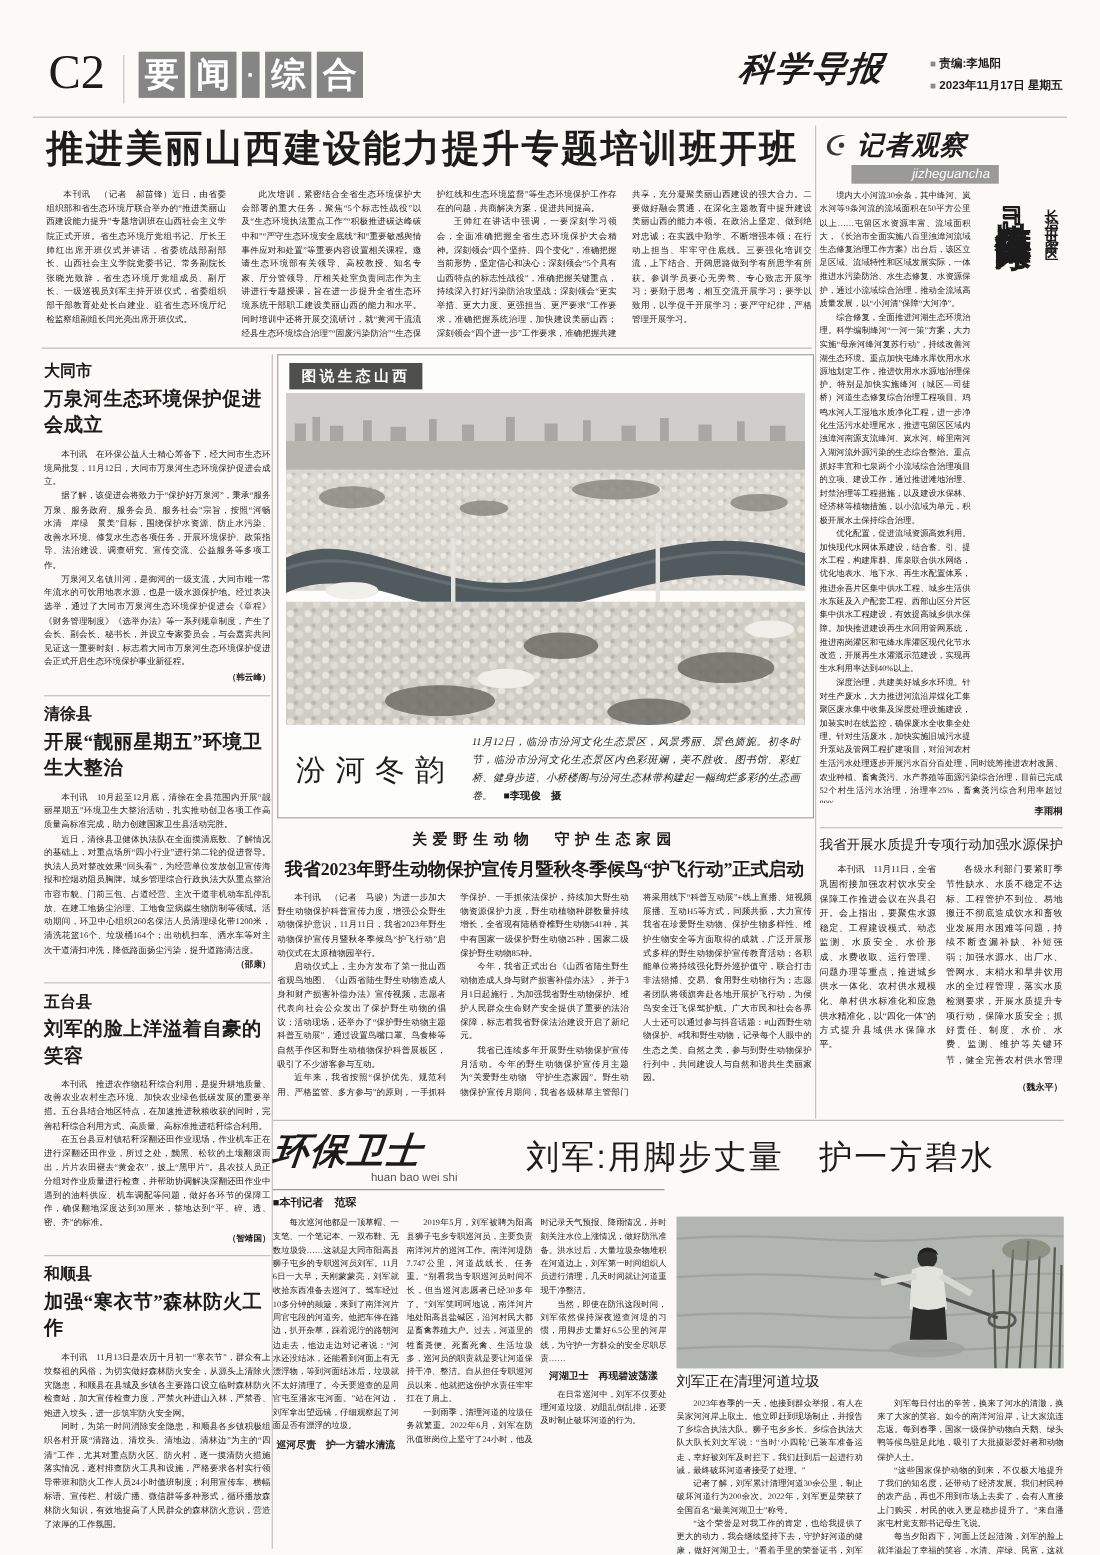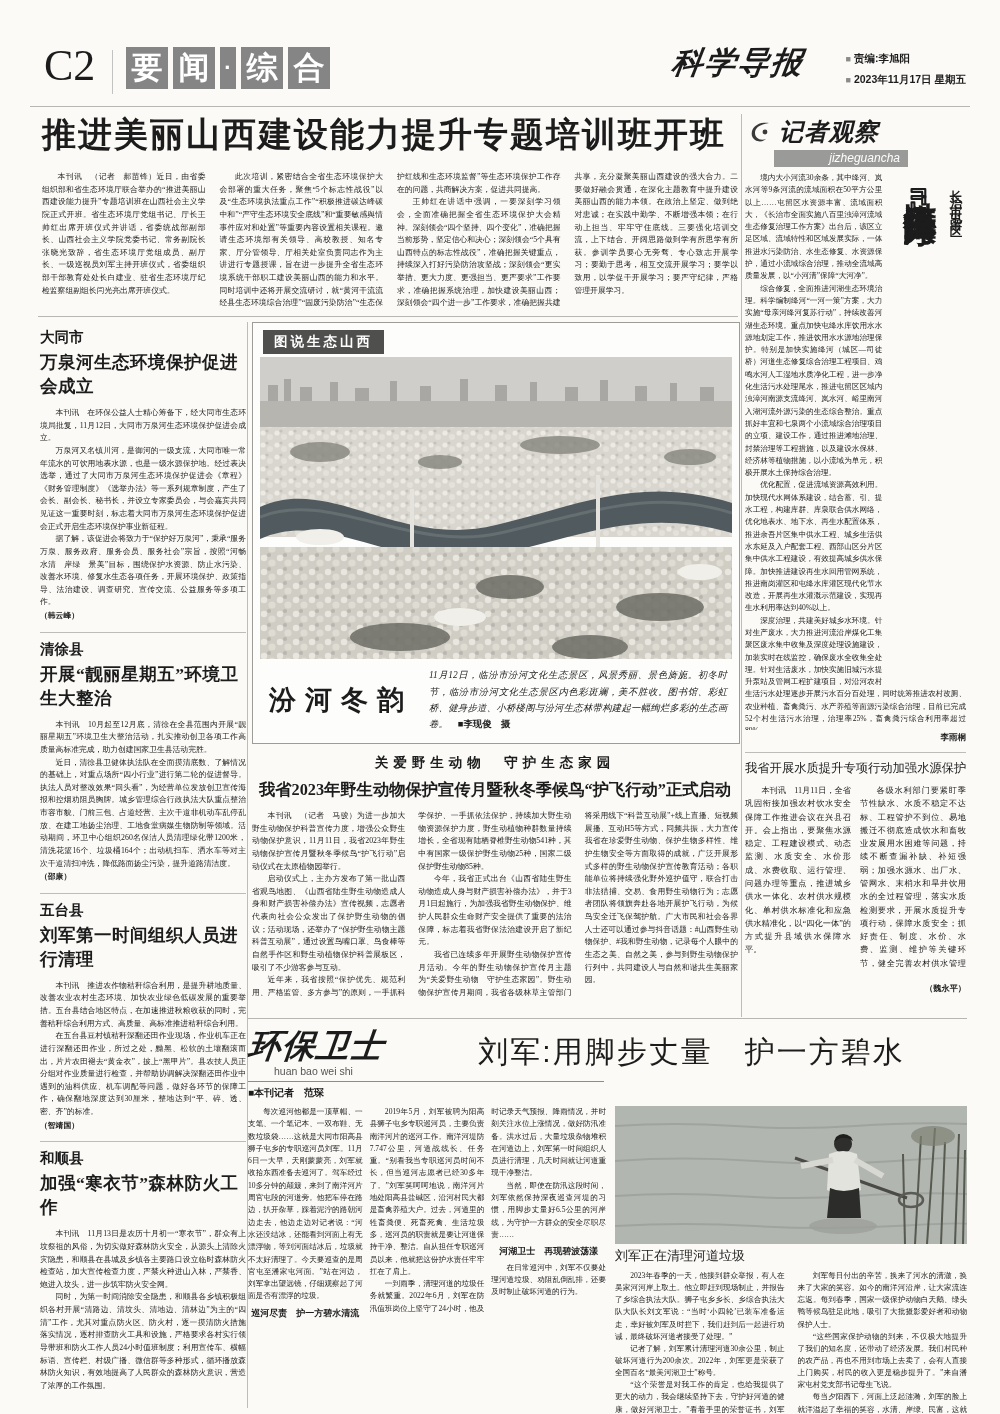--- a/index.html
+++ b/index.html
@@ -15,21 +15,21 @@
   .secblk.dot{width:16px;font-size:22px;}
   .masthead{position:absolute;right:196px;top:42px;font-size:31px;font-weight:bold;font-style:italic;
             transform:skewX(-8deg);letter-spacing:2px;}
   .hmeta{position:absolute;right:34px;top:48px;font-size:10.5px;font-weight:bold;line-height:1.95;
          font-family:"Liberation Sans",sans-serif;}
   .hmeta .sq{color:#8a8a8a;font-size:9px;margin-right:3px;}
   .hdr-rule{position:absolute;left:30px;right:30px;top:106px;border-top:1.5px solid #b7b6b2;}
 
   
   .para{margin:0;text-indent:2em;}
-  .byline{font-weight:bold;margin:1px 0 0;}
+  .byline{text-align:right;font-weight:bold;margin:1px 0 0;}
   .subhead{text-align:center;font-weight:bold;font-size:9px;margin:3px 0;font-family:"Liberation Sans",sans-serif;}
   .bodytxt{font-size:7.8px;line-height:1.62;text-align:justify;}
 
   
   .main-art{position:absolute;left:42px;top:112px;width:696px;}
   .main-head{font-size:34px;font-weight:bold;letter-spacing:2px;white-space:nowrap;margin:0;
              font-family:"Liberation Sans","DejaVu Sans",sans-serif;}
   .main-body{margin-top:13px;column-count:4;column-gap:14px;height:146px;overflow:hidden;}
   .hr-main{position:absolute;left:38px;top:316px;width:700px;border-top:1px solid #b7b6b2;}
 
@@ -63,38 +63,38 @@
   .chead{font-size:17.5px;font-weight:bold;margin:2px 0 9px;letter-spacing:0.5px;}
   .county .bodytxt .byline{font-size:7.8px;}
   .rail-sep{border:none;border-top:1px solid #bdbcb8;margin:9px 0 7px;}
 
   
   .photobox{position:absolute;left:252px;top:322px;width:486px;height:420px;border:1px solid #9d9c98;background:#fdfdfb;}
   .photo-tab{position:absolute;left:10px;top:7px;background:#4f4f4d;color:#fff;font-weight:bold;font-size:13.5px;
              letter-spacing:3px;padding:3px 11px;font-family:"Liberation Sans",sans-serif;}
   .photo-area{position:absolute;left:7px;top:34px;width:472px;height:302px;overflow:hidden;}
   .cap-row{position:absolute;left:16px;right:12px;top:344px;height:66px;display:flex;align-items:center;}
-  .cap-title{font-size:27px;font-weight:bold;letter-spacing:9px;white-space:nowrap;margin-right:16px;}
+  .cap-title{font-size:27px;font-weight:normal;letter-spacing:9px;white-space:nowrap;margin-right:16px;}
   .cap-text{flex:1;font-size:9.4px;line-height:1.75;font-style:italic;text-align:justify;}
   .cap-credit{font-style:normal;font-weight:bold;margin-left:10px;white-space:nowrap;}
 
   
   .wild{position:absolute;left:252px;top:754px;width:486px;}
   .wild-kicker{text-align:center;font-size:13.5px;font-weight:bold;letter-spacing:5px;margin:0;
                font-family:"Liberation Sans",sans-serif;}
   .wild-head{text-align:center;font-size:16.3px;font-weight:bold;white-space:nowrap;margin:7px 0 9px;}
   .wild-body{column-count:3;column-gap:13px;height:198px;overflow:hidden;}
   .hr-mid{position:absolute;left:248px;top:1018px;width:719px;border-top:1px solid #b7b6b2;}
 
   
   .bottom{position:absolute;left:248px;top:1024px;width:719px;}
   .bf-head{display:flex;align-items:flex-start;}
   .bf-logo{width:168px;position:relative;}
   .bf-logo-zh{font-size:33px;font-weight:bold;font-style:italic;letter-spacing:1px;transform:skewX(-6deg);}
-  .bf-logo-py{font-size:10.5px;color:#555;margin-top:-4px;margin-left:26px;font-family:"Liberation Sans",sans-serif;}
+  .bf-logo-py{font-size:10.5px;color:#555;margin-top:-4px;margin-left:26px;font-family:"Liberation Sans",sans-serif;text-align:right;}
   .bf-title{flex:1;text-align:center;font-size:30px;font-weight:normal;letter-spacing:2px;padding-top:8px;
             white-space:nowrap;font-family:"Liberation Sans","DejaVu Sans",sans-serif;}
   .bf-byline{width:356px;border-top:1.5px solid #8c8c8a;margin-top:4px;padding-top:4px;font-size:10px;
              font-weight:bold;font-family:"Liberation Sans",sans-serif;}
   .bf-flex{display:flex;margin-top:6px;}
   .bf-left{width:358px;column-count:3;column-gap:7px;height:300px;overflow:hidden;font-size:7.6px;
            line-height:1.62;text-align:justify;}
   .bf-right{width:352px;margin-left:9px;}
   .bf-photo{width:352px;height:138px;overflow:hidden;background:#b9bdb9;}
   .bf-pcap{font-size:13px;margin:3px 0 5px;color:#222;}
@@ -171,41 +171,41 @@
     <div class="water-byline">（魏永平）</div>
   </div>
 
   <div class="rail">
 
     <div class="county">
       <div class="region">大同市</div>
       <div class="chead">万泉河生态环境保护促进会成立</div>
       <div class="bodytxt">
           <p class="para">本刊讯　在环保公益人士精心筹备下，经大同市生态环境局批复，11月12日，大同市万泉河生态环境保护促进会成立。</p>
+          <p class="para">据了解，该促进会将致力于“保护好万泉河”，秉承“服务万泉、服务政府、服务会员、服务社会”宗旨，按照“河畅　水清　岸绿　景美”目标，围绕保护水资源、防止水污染、改善水环境、修复水生态各项任务，开展环境保护、政策指导、法治建设、调查研究、宣传交流、公益服务等多项工作。</p>
           <p class="para">万泉河又名镇川河，是御河的一级支流，大同市唯一常年流水的可饮用地表水源，也是一级水源保护地。经过表决选举，通过了大同市万泉河生态环境保护促进会《章程》《财务管理制度》《选举办法》等一系列规章制度，产生了会长、副会长、秘书长，并设立专家委员会，与会嘉宾共同见证这一重要时刻，标志着大同市万泉河生态环境保护促进会正式开启生态环境保护事业新征程。</p>
-          <p class="para">据了解，该促进会将致力于“保护好万泉河”，秉承“服务万泉、服务政府、服务会员、服务社会”宗旨，按照“河畅　水清　岸绿　景美”目标，围绕保护水资源、防止水污染、改善水环境、修复水生态各项任务，开展环境保护、政策指导、法治建设、调查研究、宣传交流、公益服务等多项工作。</p>
           <div class="byline">（韩云峰）</div>
         </div>
     </div>
     <hr class="rail-sep">
 
     <div class="county">
       <div class="region">清徐县</div>
       <div class="chead">开展“靓丽星期五”环境卫生大整治</div>
       <div class="bodytxt">
           <p class="para">本刊讯　10月起至12月底，清徐在全县范围内开展“靓丽星期五”环境卫生大整治活动，扎实推动创卫各项工作高质量高标准完成，助力创建国家卫生县活动完胜。</p>
           <p class="para">近日，清徐县卫健体执法队在全面摸清底数、了解情况的基础上，对重点场所“四小行业”进行第二轮的促进督导。执法人员对整改效果“回头看”，为经营单位发放创卫宣传海报和控烟劝阻员胸牌。城乡管理综合行政执法大队重点整治市容市貌、门前三包、占道经营、主次干道非机动车乱停乱放、在建工地扬尘治理、工地食堂病媒生物防制等领域。活动期间，环卫中心组织260名保洁人员清理绿化带1200米，清洗花篮16个、垃圾桶164个；出动机扫车、洒水车等对主次干道清扫冲洗，降低路面扬尘污染，提升道路清洁度。</p>
           <div class="byline">（邵康）</div>
         </div>
     </div>
     <hr class="rail-sep">
 
     <div class="county">
       <div class="region">五台县</div>
-      <div class="chead">刘军第一时间组织人员进行清理</div>
+      <div class="chead">刘军的脸上洋溢着自豪的笑容</div>
       <div class="bodytxt">
           <p class="para">本刊讯　推进农作物秸秆综合利用，是提升耕地质量、改善农业农村生态环境、加快农业绿色低碳发展的重要举措。五台县结合地区特点，在加速推进秋粮收获的同时，完善秸秆综合利用方式、高质量、高标准推进秸秆综合利用。</p>
           <p class="para">在五台县豆村镇秸秆深翻还田作业现场，作业机车正在进行深翻还田作业，所过之处，黝黑、松软的土壤翻滚而出，片片农田褪去“黄金衣”，披上“黑甲片”。县农技人员正分组对作业质量进行检查，并帮助协调解决深翻还田作业中遇到的油料供应、机车调配等问题，做好各环节的保障工作，确保翻地深度达到30厘米，整地达到“平、碎、透、密、齐”的标准。</p>
           <div class="byline">（智靖国）</div>
         </div>
     </div>
     <hr class="rail-sep">
 
     <div class="county">
       <div class="region">和顺县</div>

